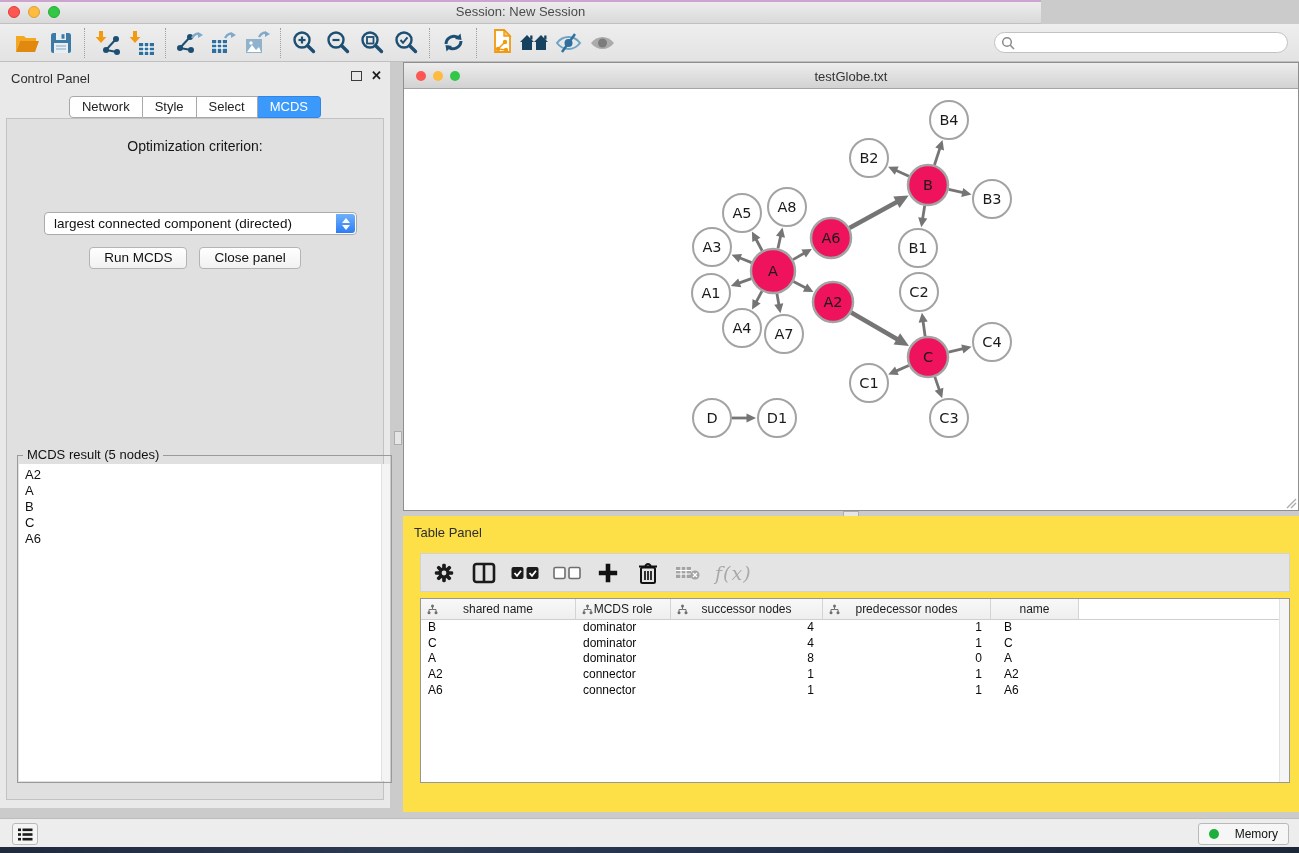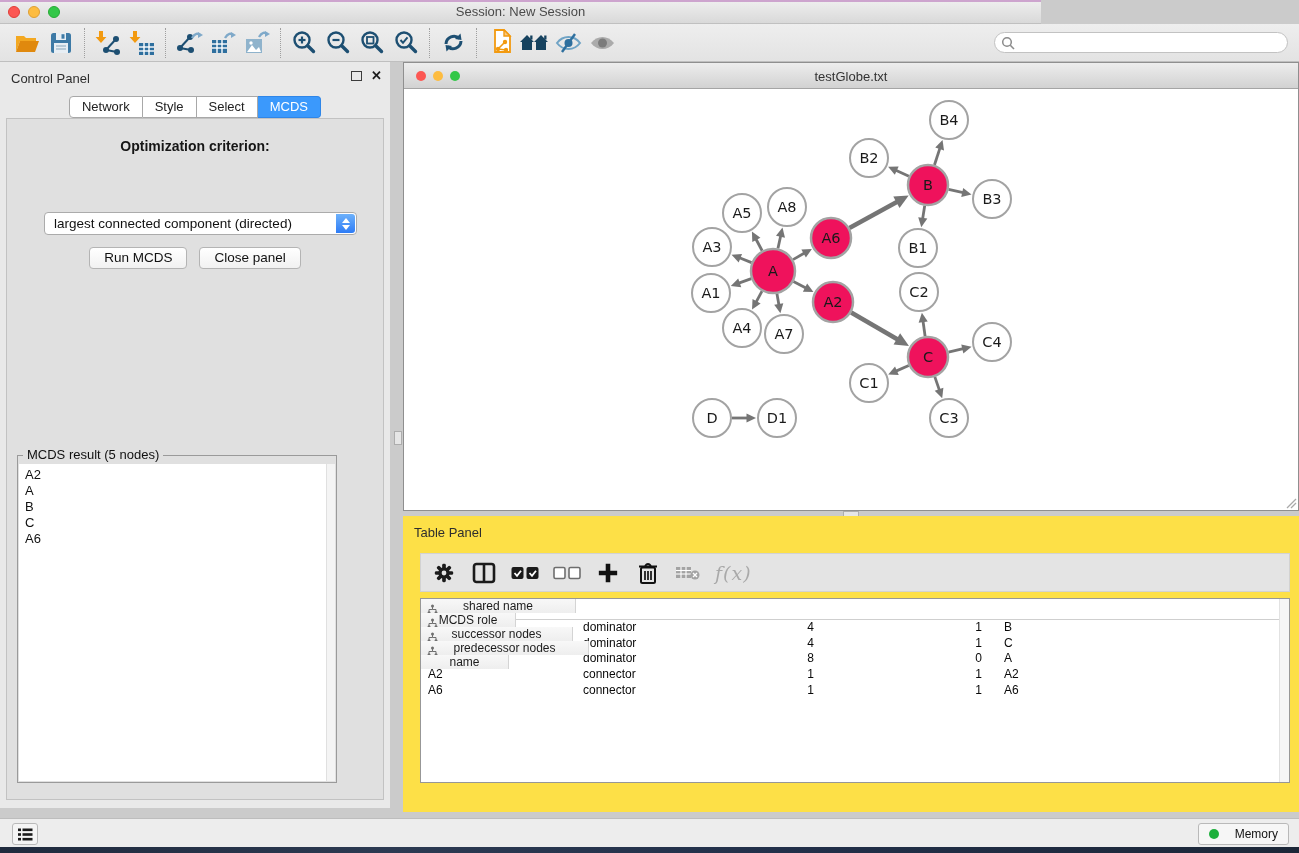--- a/index.html
+++ b/index.html
@@ -38,34 +38,34 @@
 
   .ctabs { position:absolute; left:0; right:0; top:34px; display:flex; justify-content:center; }
   .ctab { font-size:13px; color:#222; background:#fff; border:1px solid #a8a8a8; border-left:none;
     padding:2px 12px 3px; }
   .ctab:first-child { border-left:1px solid #a8a8a8; border-radius:4px 0 0 4px; }
   .ctab:last-child { border-radius:0 4px 4px 0; }
   .ctab.active { background:#3b99fc; border-color:#2f86e8; color:#fff; }
 
   .cp-content { position:absolute; left:6px; right:6px; top:56px; bottom:8px;
     background:#e0e0e0; border:1px solid #c2c2c2; }
-  .opt-label { margin-top:19px; text-align:center; font-size:14px; color:#161616;font-weight:bold; }
+  .opt-label { margin-top:19px; text-align:center; font-size:14px; color:#161616; }
   .dropdown { position:absolute; left:37px; top:93px; width:313px; height:23px; background:#fff;
     border:1px solid #ababab; border-radius:4px; font-size:13.5px; color:#111;
     display:flex; align-items:center; padding-left:9px; }
   .dd-stepper { position:absolute; right:1px; top:1px; bottom:1px; width:19px; border-radius:0 3px 3px 0;
     background:linear-gradient(#6db1fb,#2e7cf6); display:flex; flex-direction:column;
     align-items:center; justify-content:center; gap:2px; }
   .dd-up { width:0; height:0; border-left:4px solid transparent; border-right:4px solid transparent; border-bottom:5px solid #fff; }
   .dd-down { width:0; height:0; border-left:4px solid transparent; border-right:4px solid transparent; border-top:5px solid #fff; }
   .btn-row { position:absolute; left:0; right:0; top:128px; display:flex; justify-content:center; gap:12px; }
   .pbtn { background:linear-gradient(#ffffff,#f1f1f1); border:1px solid #b4b4b4; border-radius:4px;
     font-size:13.5px; color:#111; padding:3px 14px; height:22px; line-height:14px; }
 
-  .result-box { position:absolute; left:10px; width:320px; top:336px; bottom:16px;
+  .result-box { position:absolute; left:10px; width:375px; top:336px; bottom:16px;
     border:1px solid #9a9a9a; }
   .result-legend { position:absolute; left:5px; top:-9px; background:#e0e0e0; padding:0 4px;
     font-size:13px; color:#111; }
   .result-list { position:absolute; left:1px; right:1px; top:8px; bottom:1px; background:#fff;
     font-size:13px; color:#111; padding:3px 6px; overflow:hidden; }
   .result-list .ritem { line-height:16px; }
   .result-scroll { position:absolute; right:1px; top:8px; bottom:1px; width:9px; background:#f4f4f4; border-left:1px solid #e0e0e0; }
 
   
   .net-window { position:absolute; left:403px; top:62px; width:896px; height:449px;
@@ -85,21 +85,21 @@
 
   
   .table-panel { position:absolute; left:403px; top:516px; width:1040px; height:296px; background:#fde047; }
   .tp-toolbar { position:absolute; left:17px; top:37px; width:870px; height:39px;
     background:#e4e4e4; border:1px solid #d2d2d2; display:flex; align-items:center; gap:14px; padding-left:10px; }
   .tpbtn { display:flex; align-items:center; justify-content:center; height:30px; min-width:26px; }
   .fx { font-family:"DejaVu Serif", serif; font-style:italic; font-size:19px; color:#a9a9a9; letter-spacing:1px; }
 
   .dtable { position:absolute; left:17px; top:82px; width:870px; height:185px; background:#fff;
     border:1px solid #979797; overflow:hidden; }
-  .thead { display:flex; height:21px; border-bottom:1px solid #cfcfcf;flex-direction:column; }
+  .thead { display:flex; height:21px; border-bottom:1px solid #cfcfcf; }
   .th { position:relative; background:linear-gradient(#f8f8f8,#eeeeee); border-right:1px solid #d4d4d4;
     font-size:12px; color:#1c1c1c; display:flex; align-items:center; justify-content:center; gap:5px; }
   .colicon { position:absolute; left:6px; top:5px; }
   .tr { display:flex; height:15.7px; }
   .td { font-size:12px; color:#090909; line-height:15.7px; white-space:nowrap; overflow:hidden; }
   .al-left { text-align:left; padding-left:7px; }
   .al-right { text-align:right; padding-right:9px; }
   .al-left2 { text-align:left; padding-left:13px; }
   .tscroll { position:absolute; right:0; top:0; bottom:0; width:10px; background:#f5f5f5; border-left:1px solid #e2e2e2; }
 

